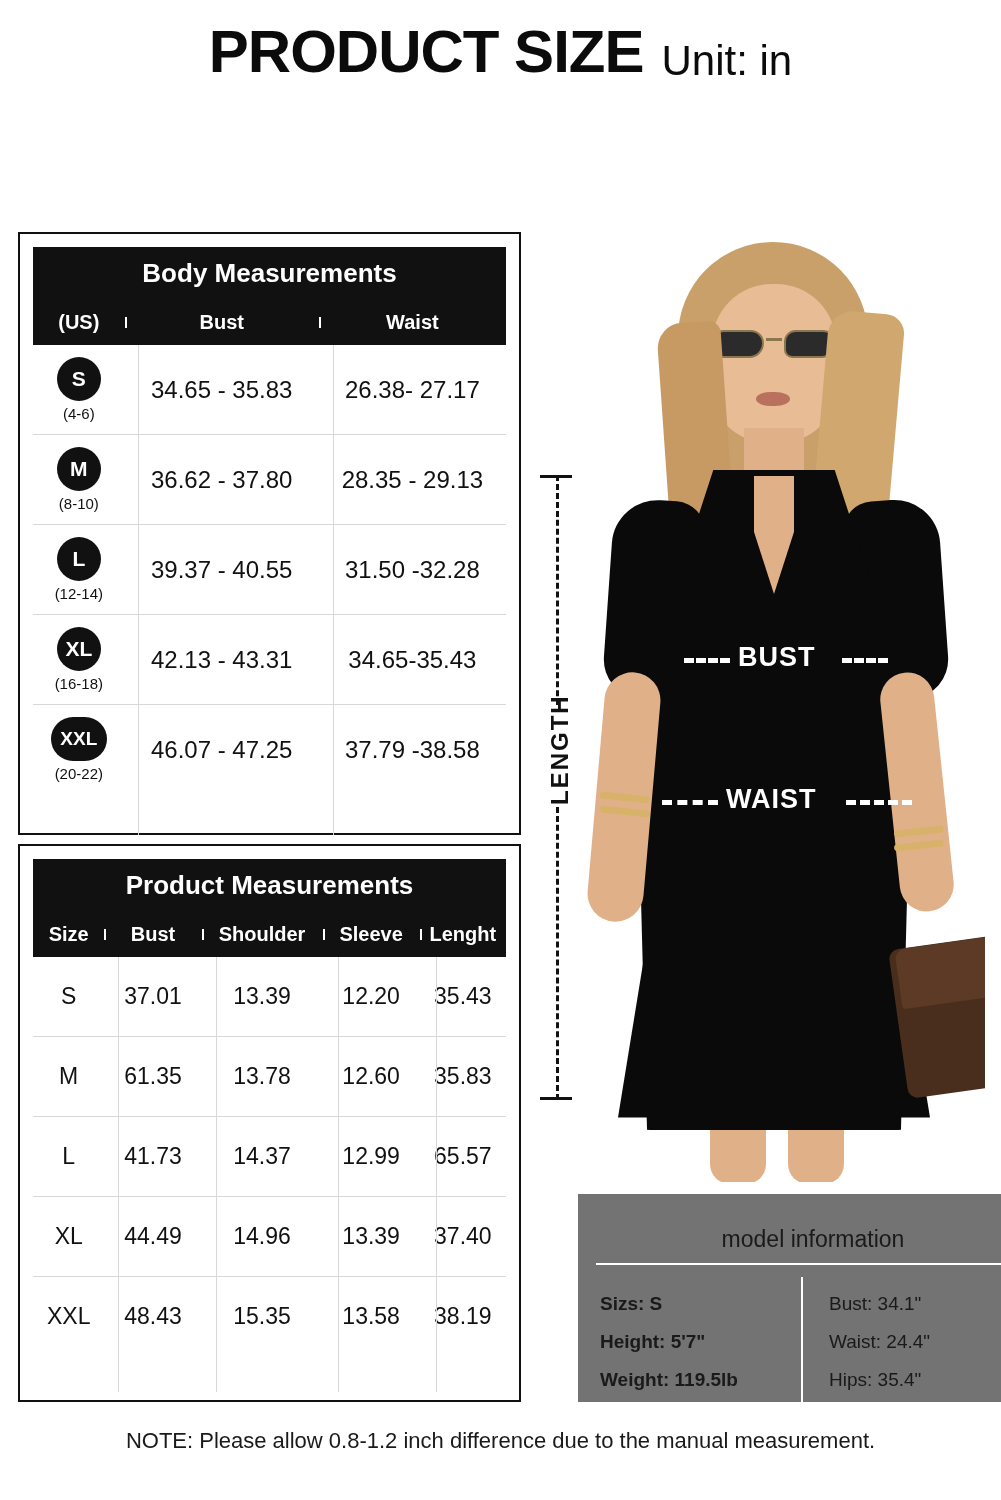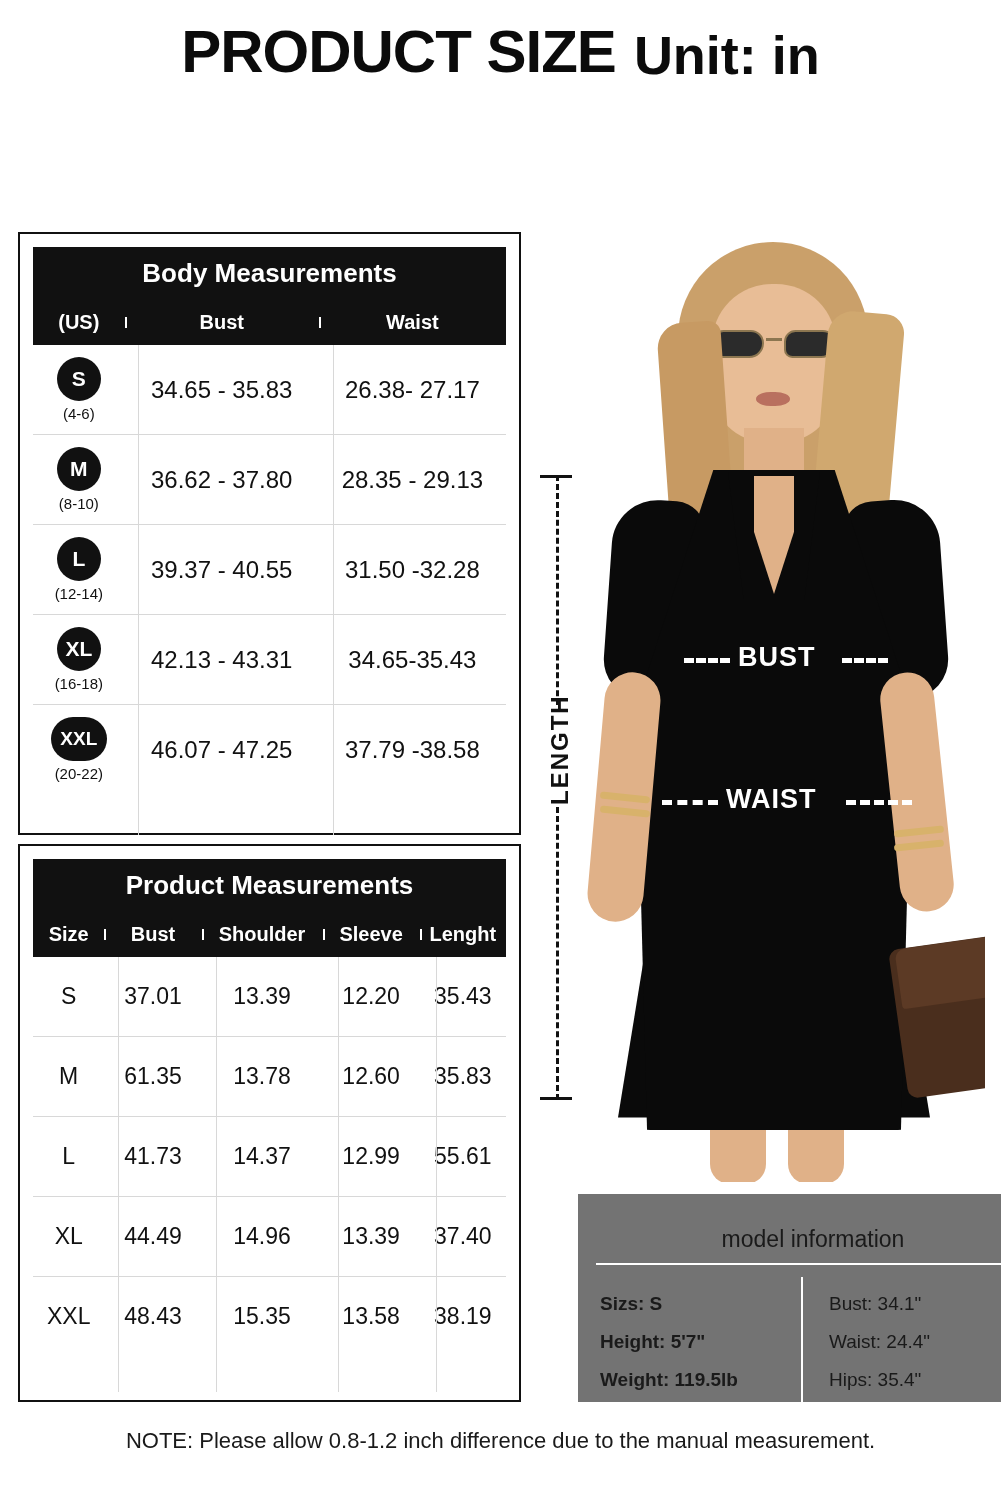--- a/index.html
+++ b/index.html
@@ -27,22 +27,22 @@
     box-sizing: border-box;
   }
   .header-title {
     font-size: 60px;
     font-weight: bold;
     letter-spacing: -1px;
     line-height: 1;
     color: #0b0b0b;
   }
   .header-unit {
-    font-size: 54px;
-    font-weight: bold;
+    font-size: 42px;
+    font-weight: normal;
     line-height: 1;
     color: #0b0b0b;
   }
 
   
   .content {
     position: absolute;
     top: 232px;
     left: 0;
     width: 1001px;
@@ -496,21 +496,21 @@
       <div class="pt-c pt-w1">61.35</div>
       <div class="pt-c pt-w2">13.78</div>
       <div class="pt-c pt-w3">12.60</div>
       <div class="pt-c pt-w4">35.83</div>
     </div>
     <div class="pt-row">
       <div class="pt-c pt-w0">L</div>
       <div class="pt-c pt-w1">41.73</div>
       <div class="pt-c pt-w2">14.37</div>
       <div class="pt-c pt-w3">12.99</div>
-      <div class="pt-c pt-w4">55.61</div>
+      <div class="pt-c pt-w4">65.57</div>
     </div>
     <div class="pt-row">
       <div class="pt-c pt-w0">XL</div>
       <div class="pt-c pt-w1">44.49</div>
       <div class="pt-c pt-w2">14.96</div>
       <div class="pt-c pt-w3">13.39</div>
       <div class="pt-c pt-w4">37.40</div>
     </div>
     <div class="pt-row">
       <div class="pt-c pt-w0">XXL</div>

